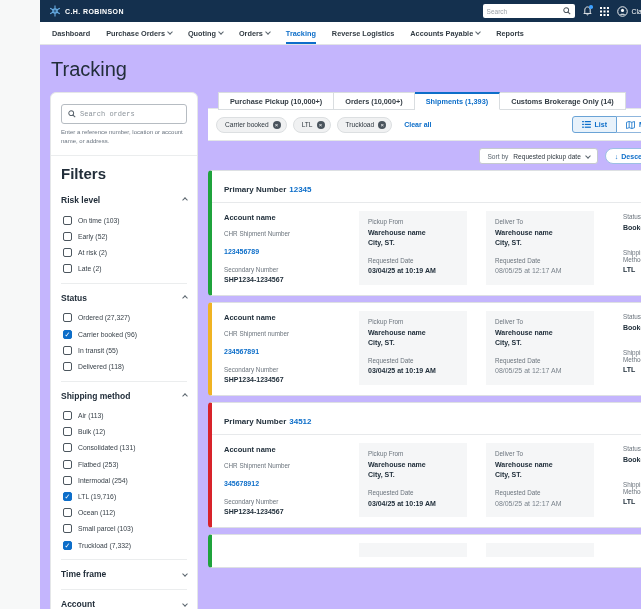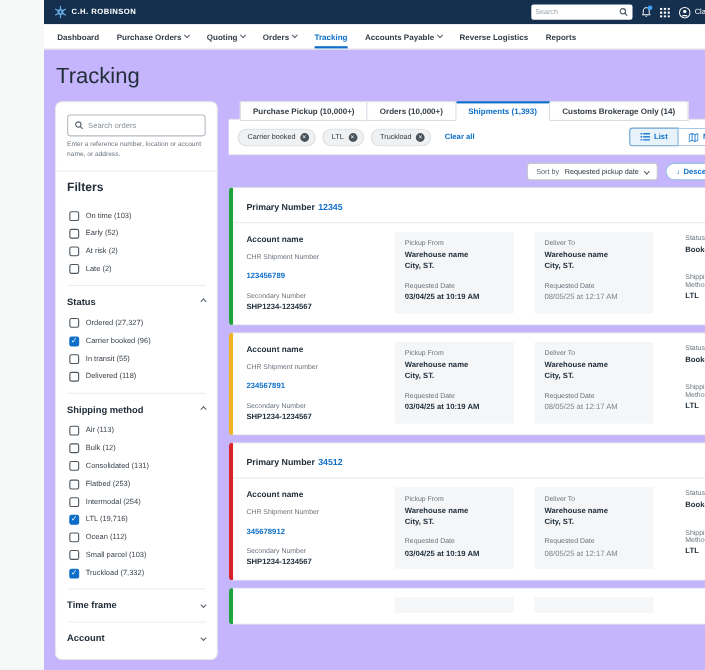--- a/index.html
+++ b/index.html
@@ -31,26 +31,26 @@
   .chev { width:4px; height:4px; border-right:1.2px solid #5a646d; border-bottom:1.2px solid #5a646d; display:inline-block; }
   .chev.down { transform:rotate(45deg); }
   .chev.up { transform:rotate(-135deg); }
 
   .page-title { font-size:20px; font-weight:500; color:#222e3a; margin:13px 0 11px 11px; }
 
   .content { display:flex; gap:10px; padding:0 10px; align-items:flex-start; }
 
   
   .sidebar { width:148px; flex:none; background:#fff; border:1px solid #e4e6e8; border-radius:6px; padding:11px 10px 4px; }
-  .sb-search { border:1px solid #b6bcc2; border-radius:3px; height:20px; display:flex; align-items:center; gap:4px; padding:0 6px; }
+  .sb-search { border:1px solid #b6bcc2; border-radius:3px; height:20px; display:flex; align-items:center; gap:4px; padding:0 6px;font-family:Liberation Mono, monospace; }
   .sb-search input { border:none; outline:none; flex:1; font-size:7px; color:#333; min-width:0; font-family:inherit; }
   .sb-search input::placeholder { color:#8b939a; }
   .sb-helper { font-size:6px; color:#6b7580; line-height:1.5; margin-top:4px; }
   .sb-div { border:none; border-top:1px solid #ebedee; margin:9px -10px; }
-  .filters-title { font-size:11px; font-weight:bold; color:#222e3a; margin:2px 0 4px; }
+  .filters-title { font-size:15px; font-weight:bold; color:#222e3a; margin:2px 0 4px; }
   .fsec { padding:4px 0 6px; }
   .fsec + .fsec { border-top:1px solid #ebedee; }
   .fsec-head { display:flex; align-items:center; justify-content:space-between; padding:5px 0 4px; cursor:pointer; }
   .fsec-title { font-size:8.5px; font-weight:bold; color:#222e3a; }
   .opts { padding-top:3px; }
   .opt { display:flex; align-items:center; gap:6px; padding:3.6px 0 3.6px 2px; cursor:pointer; }
   .cb { width:9px; height:9px; border:1.2px solid #4c565e; border-radius:2px; flex:none; background:#fff; display:flex; align-items:center; justify-content:center; }
   .cb.checked { background:#0d6ec9; border-color:#0d6ec9; }
   .cb.checked::after { content:"✓"; color:#fff; font-size:7px; line-height:1; }
   .opt-label { font-size:6.8px; color:#39424a; }
@@ -172,26 +172,26 @@
   </div>
       <div class="nav-item">
     <span>Orders</span>
     <span class="chev down"></span>
   </div>
       <div class="nav-item active">
     <span>Tracking</span>
 
   </div>
       <div class="nav-item">
+    <span>Reverse Logistics</span>
+
+  </div>
+      <div class="nav-item">
     <span>Accounts Payable</span>
     <span class="chev down"></span>
-  </div>
-      <div class="nav-item">
-    <span>Reverse Logistics</span>
-
   </div>
       <div class="nav-item">
     <span>Reports</span>
 
   </div>
     </nav>
 
   <h1 class="page-title">Tracking</h1>
 
   <div class="content">
@@ -202,20 +202,24 @@
           <circle cx="4" cy="4" r="3" fill="none" stroke="#5a646d" stroke-width="1.3"></circle>
           <line x1="6.3" y1="6.3" x2="9" y2="9" stroke="#5a646d" stroke-width="1.3"></line>
         </svg>
         <input type="text" placeholder="Search orders" style="">
       </div>
       <p class="sb-helper">Enter a reference number, location or account name, or address.</p>
       <hr class="sb-div">
       <h2 class="filters-title">Filters</h2>
       <div id="fsections">
           <div class="fsec">
+    <div class="fsec-head">
+      <span class="fsec-title">Risk level</span>
+      <span class="chev up"></span>
+    </div>
     <div class="opts">
               <label class="opt">
     <span class="cb"></span>
     <span class="opt-label">On time (103)</span>
   </label>
               <label class="opt">
     <span class="cb"></span>
     <span class="opt-label">Early (52)</span>
   </label>
               <label class="opt">

